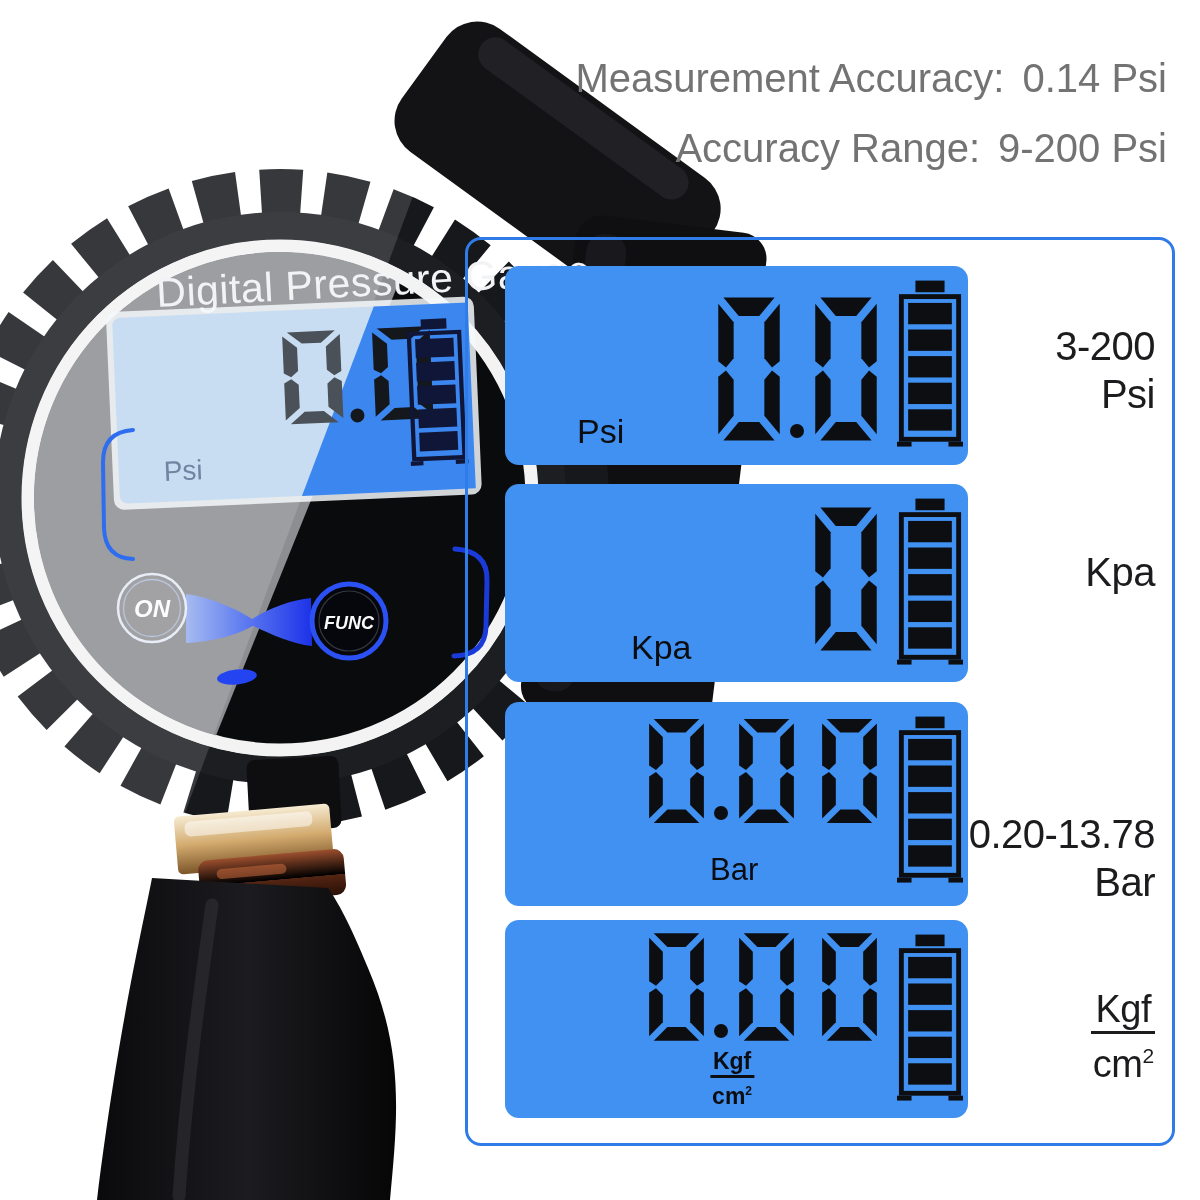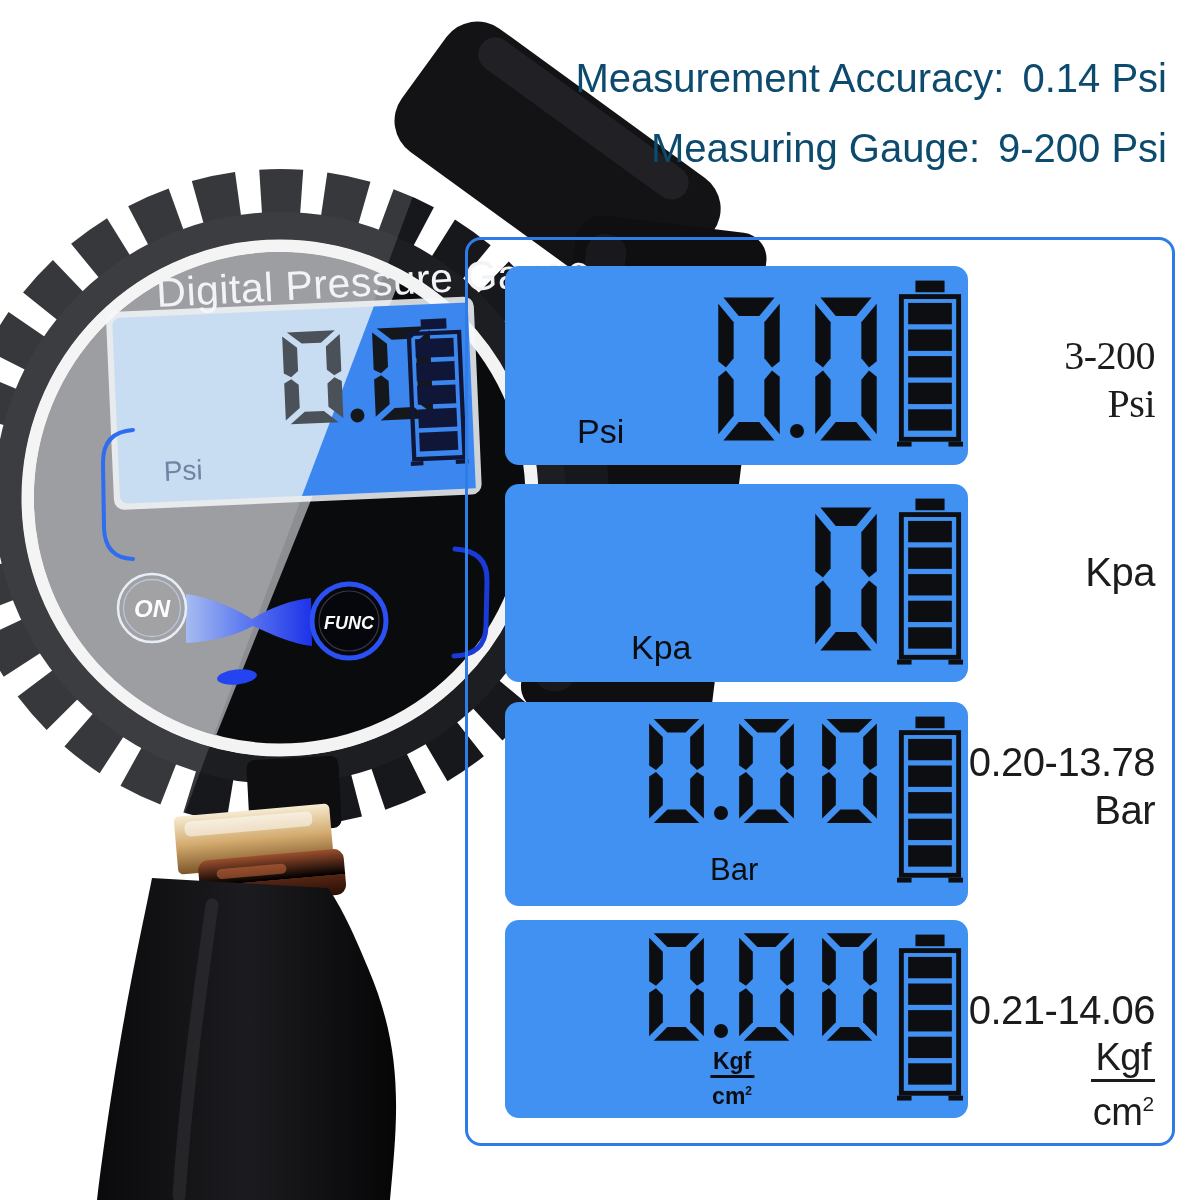--- a/index.html
+++ b/index.html
@@ -1,21 +1,21 @@
 <!DOCTYPE html>
 <html><head>
 <meta charset="utf-8">
 <style>
   html,body{margin:0;padding:0}
   body{width:1200px;height:1200px;background:#ffffff;position:relative;overflow:hidden;
        font-family:"Liberation Sans",sans-serif}
   #gauge-svg{position:absolute;left:0;top:0;z-index:1}
   .frame{position:absolute;left:465px;top:237px;width:710px;height:909px;box-sizing:border-box;
          border:3px solid #2f7ce8;border-radius:16px;z-index:2;background:transparent}
-  .heading{position:absolute;right:33px;z-index:5;font-size:40px;color:#0c4a6e;white-space:nowrap}
+  .heading{position:absolute;right:33px;z-index:5;font-size:40px;color:#737373;white-space:nowrap}
   .heading .hv{margin-left:18px}
   .panel{position:absolute;left:505px;width:463px;background:#4191f2;border-radius:14px;z-index:3}
   .digits{position:absolute;display:flex;align-items:flex-end}
   .sd{display:block}
   .sd + .sd{margin-left:26px}
   .dp{border-radius:50%;margin:0 10px 4px 9px}
   .unit{position:absolute;color:#0b0d10;z-index:4}
   .battery{position:absolute;left:392px;top:12px}
   .pfrac{position:absolute;text-align:center;color:#0b0d10;font-weight:600;z-index:4}
   .pfrac .fn{display:inline-block;border-bottom:3px solid #0b0d10;padding:0 3px 1px;font-size:23px;line-height:26px}
@@ -294,32 +294,32 @@
           <rect x="53" y="166" width="15" height="5" fill="#0c0e12"></rect>
           <rect x="11.5" y="23" width="45" height="22" fill="#0c0e12"></rect>
           <rect x="11.5" y="50.4" width="45" height="22" fill="#0c0e12"></rect>
           <rect x="11.5" y="77.8" width="45" height="22" fill="#0c0e12"></rect>
           <rect x="11.5" y="105.19999999999999" width="45" height="22" fill="#0c0e12"></rect>
           <rect x="11.5" y="132.6" width="45" height="22" fill="#0c0e12"></rect>
         </svg></div>
     </div>
   </div>
 <div id="rlabels">
-    <div class="rlabel" style="top: 332px; font-family: Liberation Serif, serif;">
+    <div class="rlabel" style="top: 322px;">
       <div>3-200</div>
       <div>Psi</div>
     </div>
     <div class="rlabel" style="top: 548px;">
       <div>Kpa</div>
     </div>
-    <div class="rlabel" style="top: 738px; margin-left: 9px;">
+    <div class="rlabel" style="top: 810px; margin-left: 9px;">
       <div>0.20-13.78</div>
       <div>Bar</div>
     </div>
-    <div class="rlabel" style="top: 986px;"><div>0.21-14.06</div><div class="rfrac"><span class="fn">Kgf</span><br><span class="fd"><span class="den">cm</span><sup>2</sup></span></div></div>
+    <div class="rlabel" style="top: 986px;"><div class="rfrac"><span class="fn">Kgf</span><br><span class="fd"><span class="den">cm</span><sup>2</sup></span></div></div>
   </div>
 
 <div class="heading" style="top:56px">
   <span>Measurement Accuracy:</span><span class="hv">0.14 Psi</span>
 </div>
 <div class="heading" style="top:126px">
-  <span>Measuring Gauge:</span><span class="hv">9-200 Psi</span>
+  <span>Accuracy Range:</span><span class="hv">9-200 Psi</span>
 </div>
 
 </body></html>

